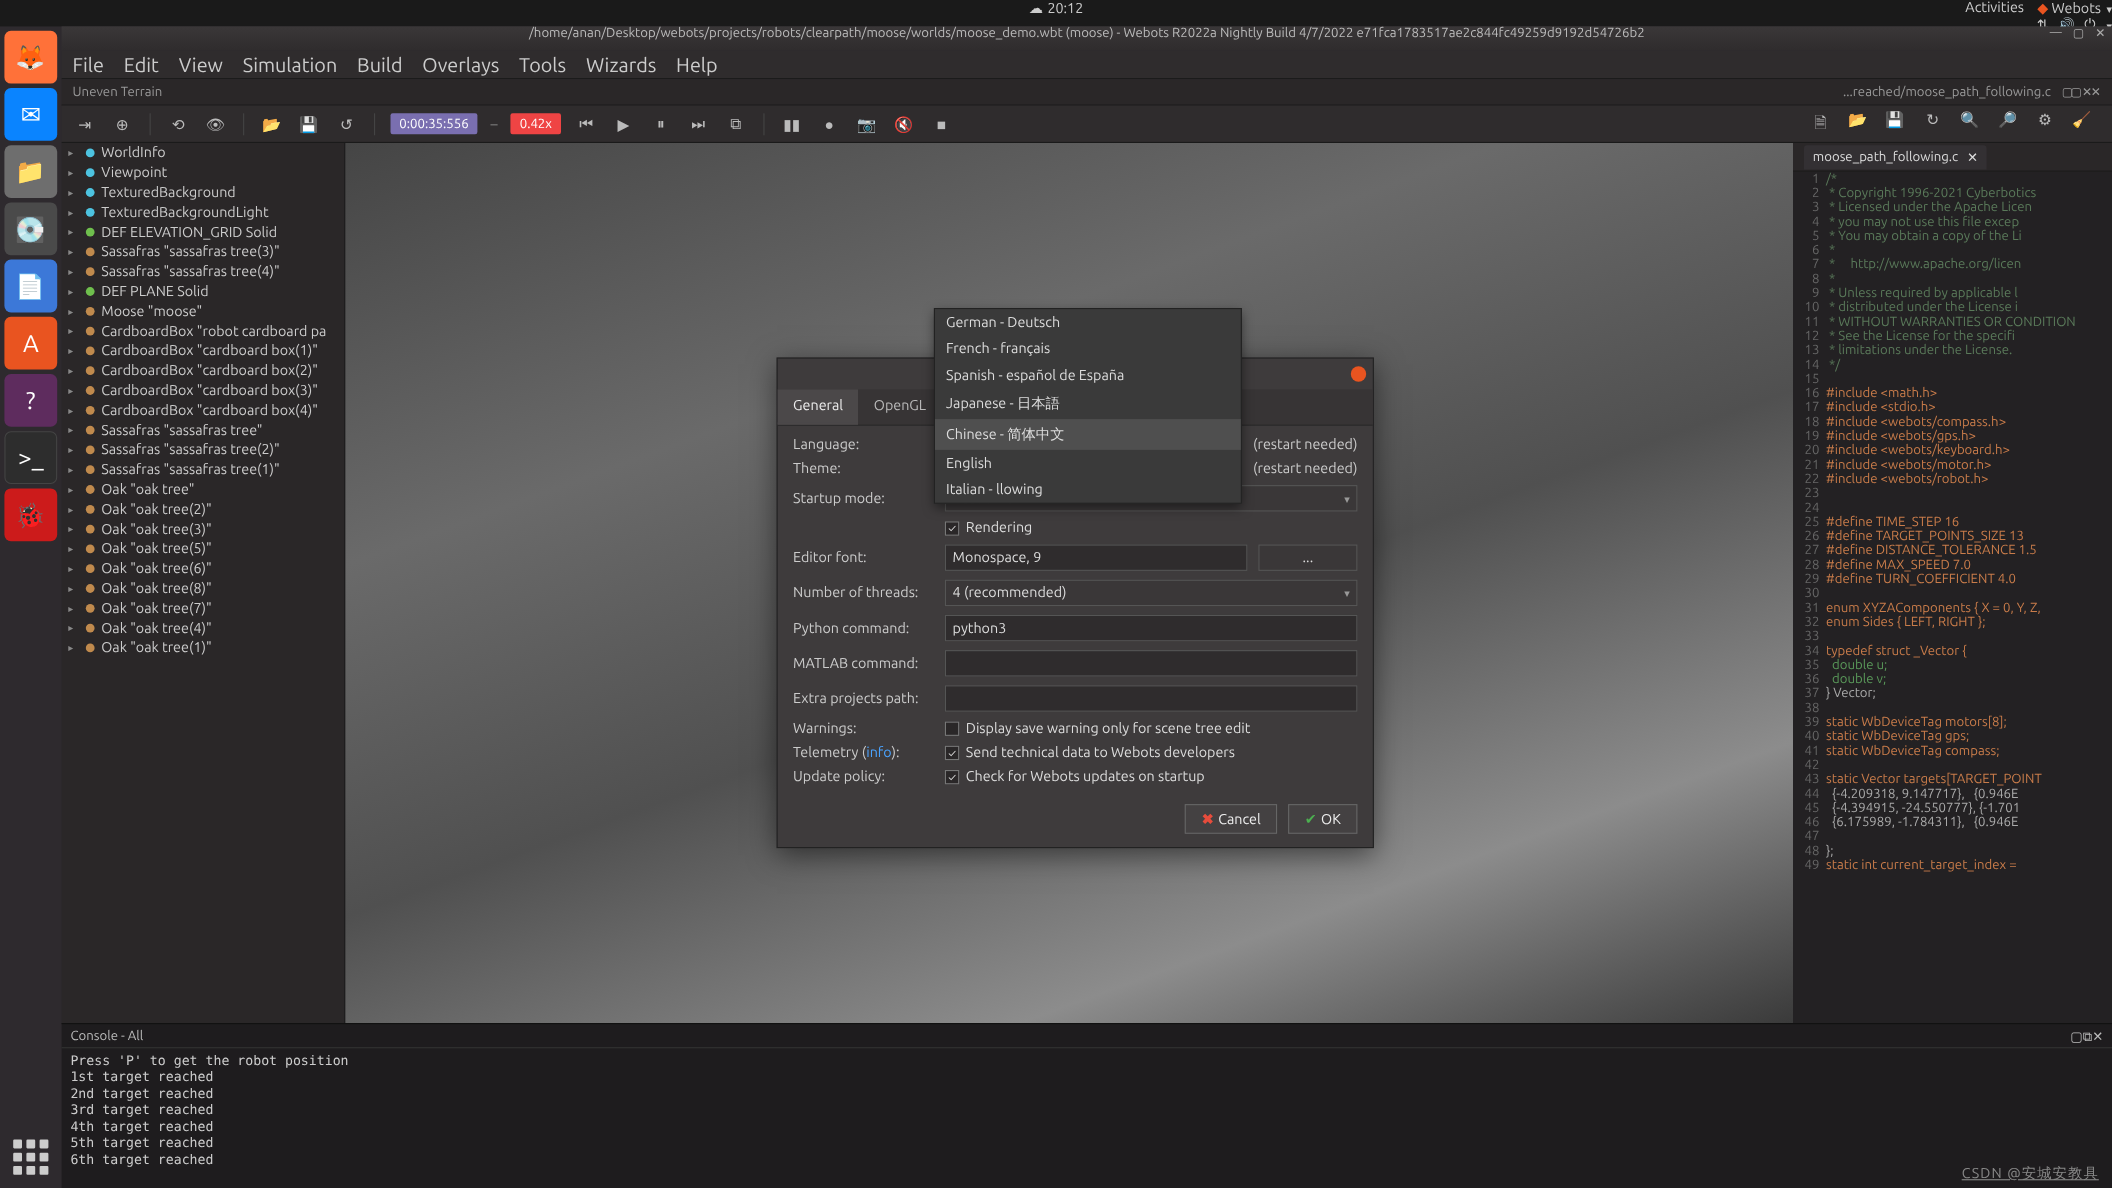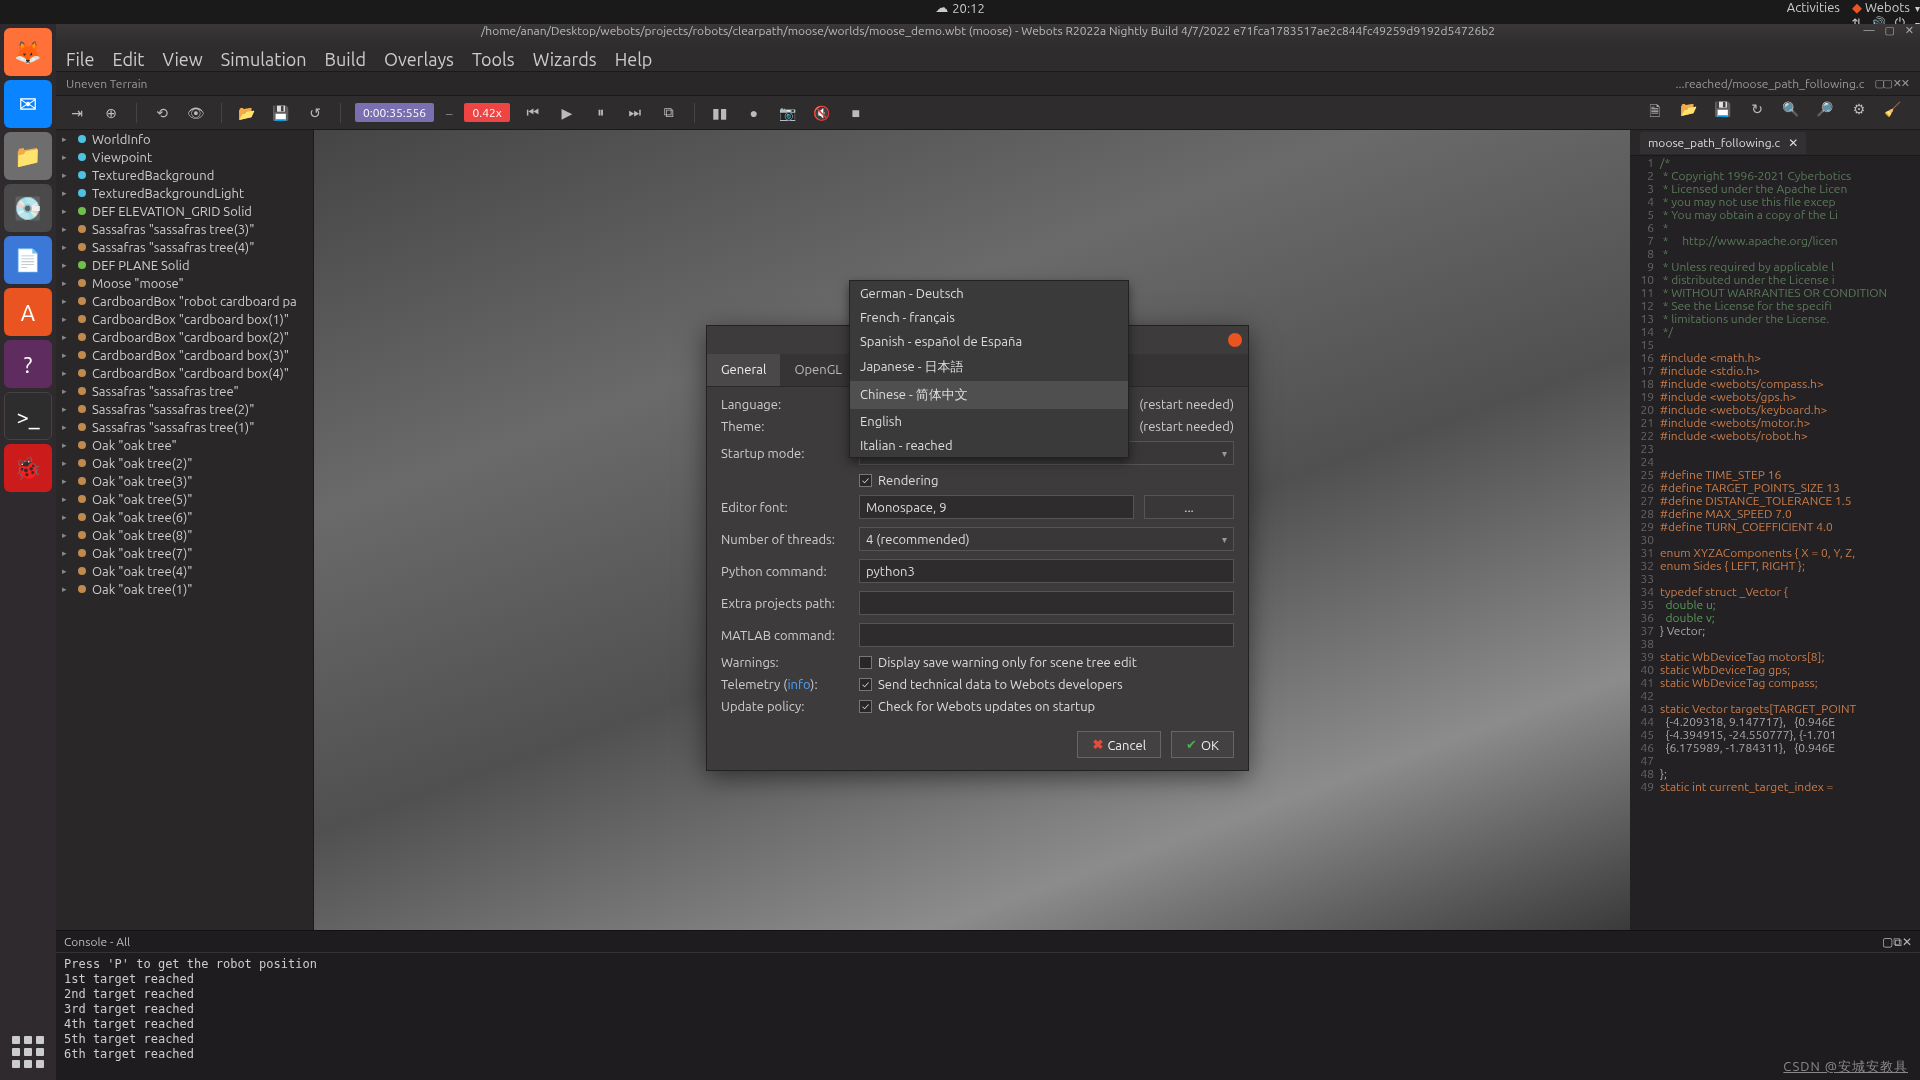--- a/index.html
+++ b/index.html
@@ -584,25 +584,25 @@
       <div class="combo">
           <span>4 (recommended)</span>
           <span class="caret">▾</span>
         </div>
     </div>
     <div class="frow">
         <div class="flabel">Python command:</div>
       <input class="finput" value="python3" style="">
     </div>
     <div class="frow">
+        <div class="flabel">MATLAB command:</div>
+      <input class="finput" value="" style="">
+    </div>
+    <div class="frow">
         <div class="flabel">Extra projects path:</div>
-      <input class="finput" value="" style="">
-    </div>
-    <div class="frow">
-        <div class="flabel">MATLAB command:</div>
       <input class="finput" value="" style="">
     </div>
     <div class="frow">
         <div class="flabel">Warnings:</div>
       <div class="chk">
           <div class="box"></div>
           <span>Display save warning only for scene tree edit</span>
         </div>
     </div>
     <div class="frow">
@@ -632,14 +632,14 @@
   </div>
 </div>
 
 <div class="lang-pop" id="langpop">
     <div>German - Deutsch</div>
     <div>French - français</div>
     <div>Spanish - español de España</div>
     <div>Japanese - 日本語</div>
     <div class="hover">Chinese - 简体中文</div>
     <div>English</div>
-    <div>Italian - reached</div>
+    <div>Italian - llowing</div>
   </div>
 
 </body></html>

